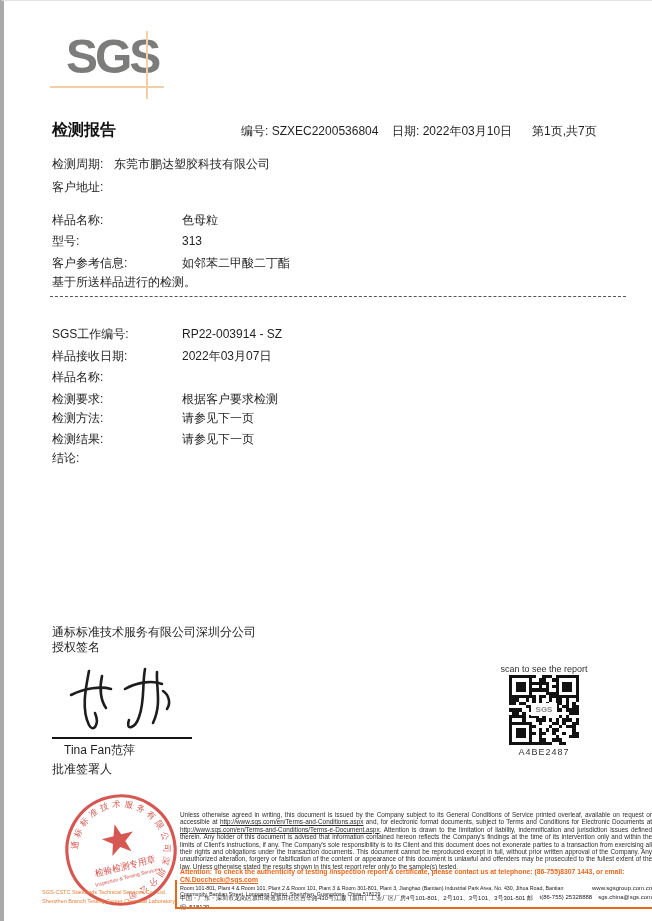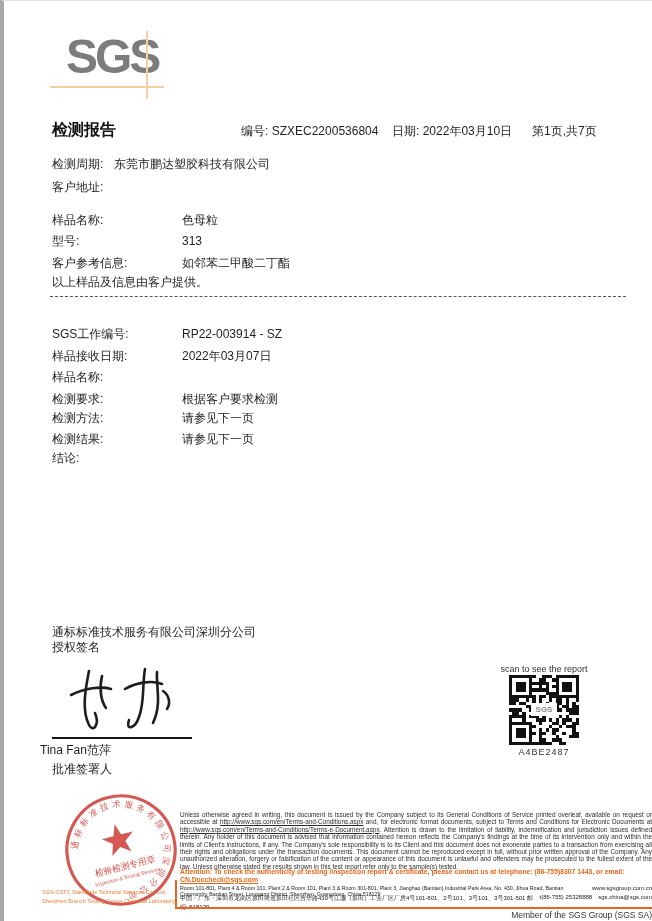--- a/index.html
+++ b/index.html
@@ -74,21 +74,21 @@
 
   <span class="abs t12 lbl" style="left:48px;top:212px;">样品名称:</span>
   <span class="abs t12" style="left:178px;top:212px;">色母粒</span>
 
   <span class="abs t12 lbl" style="left:48px;top:233px;">型号:</span>
   <span class="abs t12" style="left:178px;top:233px;">313</span>
 
   <span class="abs t12 lbl" style="left:48px;top:255px;">客户参考信息:</span>
   <span class="abs t12" style="left:178px;top:255px;">如邻苯二甲酸二丁酯</span>
 
-  <span class="abs t12" style="left:48px;top:274px;">以上样品及信息由客户提供。</span>
+  <span class="abs t12" style="left:48px;top:274px;">基于所送样品进行的检测。</span>
 
   <div id="sep1" class="abs"></div>
 
   <span class="abs t12 lbl" style="left:48px;top:326px;">SGS工作编号:</span>
   <span class="abs t12" style="left:178px;top:326px;">RP22-003914 - SZ</span>
 
   <span class="abs t12 lbl" style="left:48px;top:348px;">样品接收日期:</span>
   <span class="abs t12" style="left:178px;top:348px;">2022年03月07日</span>
 
   <span class="abs t12 lbl" style="left:48px;top:369px;">样品名称:</span>
@@ -112,21 +112,21 @@
       <path d="M12 34 C26 27 42 25 52 28"></path>
       <path d="M30 10 C27 26 22 48 30 64 C34 72 41 64 36 52"></path>
       <path d="M43 15 C40 28 42 40 47 47"></path>
       <path d="M66 28 C78 21 94 19 103 23"></path>
       <path d="M86 8 C83 24 86 40 80 56 C76 68 66 70 70 59"></path>
       <path d="M98 11 C97 27 103 43 94 62"></path>
       <path d="M104 30 C110 34 112 42 108 48"></path>
     </g>
   </svg>
   <div id="sig-line" class="abs"></div>
-  <span class="abs t12" style="left:36px;top:742px;">Tina Fan范萍</span>
+  <span class="abs t12" style="left:60px;top:742px;">Tina Fan范萍</span>
   <span class="abs t12" style="left:48px;top:761px;">批准签署人</span>
 
   <div id="qr-caption" class="abs">scan to see the report</div>
   <div id="qr-box" class="abs">
     <div id="qr-modules">
         <div style="background: rgb(17, 17, 17);"></div>
         <div style="background: rgb(17, 17, 17);"></div>
         <div style="background: rgb(17, 17, 17);"></div>
         <div style="background: rgb(17, 17, 17);"></div>
         <div style="background: rgb(17, 17, 17);"></div>
@@ -599,15 +599,14 @@
     <span class="right">www.sgsgroup.com.cn</span>
   </div>
   <div id="addr-cn" class="abs addr-row">
     <span>中国・广东・深圳市龙岗区坂田街道坂田社区吉华路430号江灏（坂田）工业厂区厂房4号101-801、2号101、3号101、3号301-501  邮编: 518129</span>
     <span class="right">t(86-755) 25328888</span>
     <span class="right">sgs.china@sgs.com</span>
   </div>
 
   <div id="foot-vline" class="abs" style="background: rgb(232, 103, 26);"></div>
   <div id="foot-hline" class="abs" style="background: rgb(232, 103, 26);"></div>
-  <div id="member" class="abs">Member of the SGS Group (SGS SA)</div>
 
 </div>
 
 </body></html>

